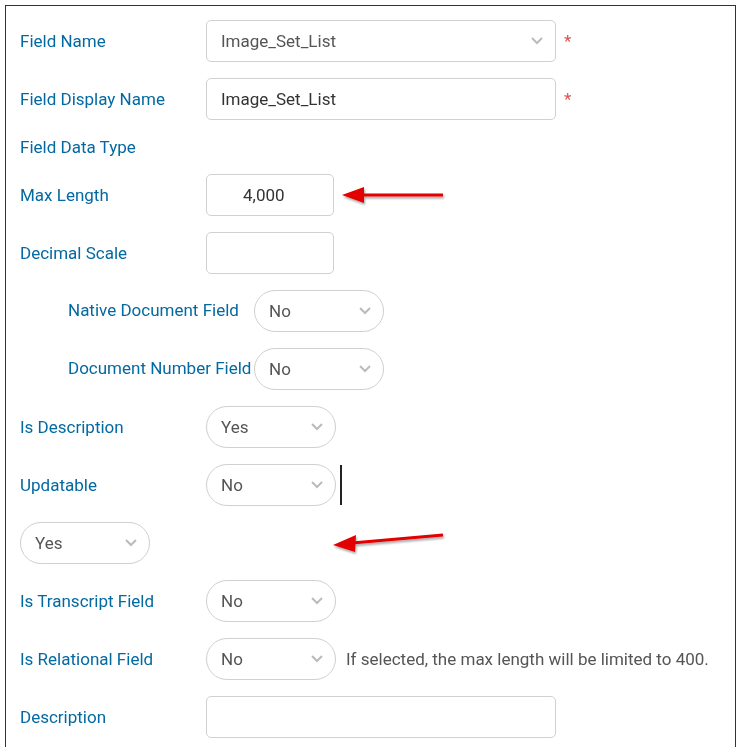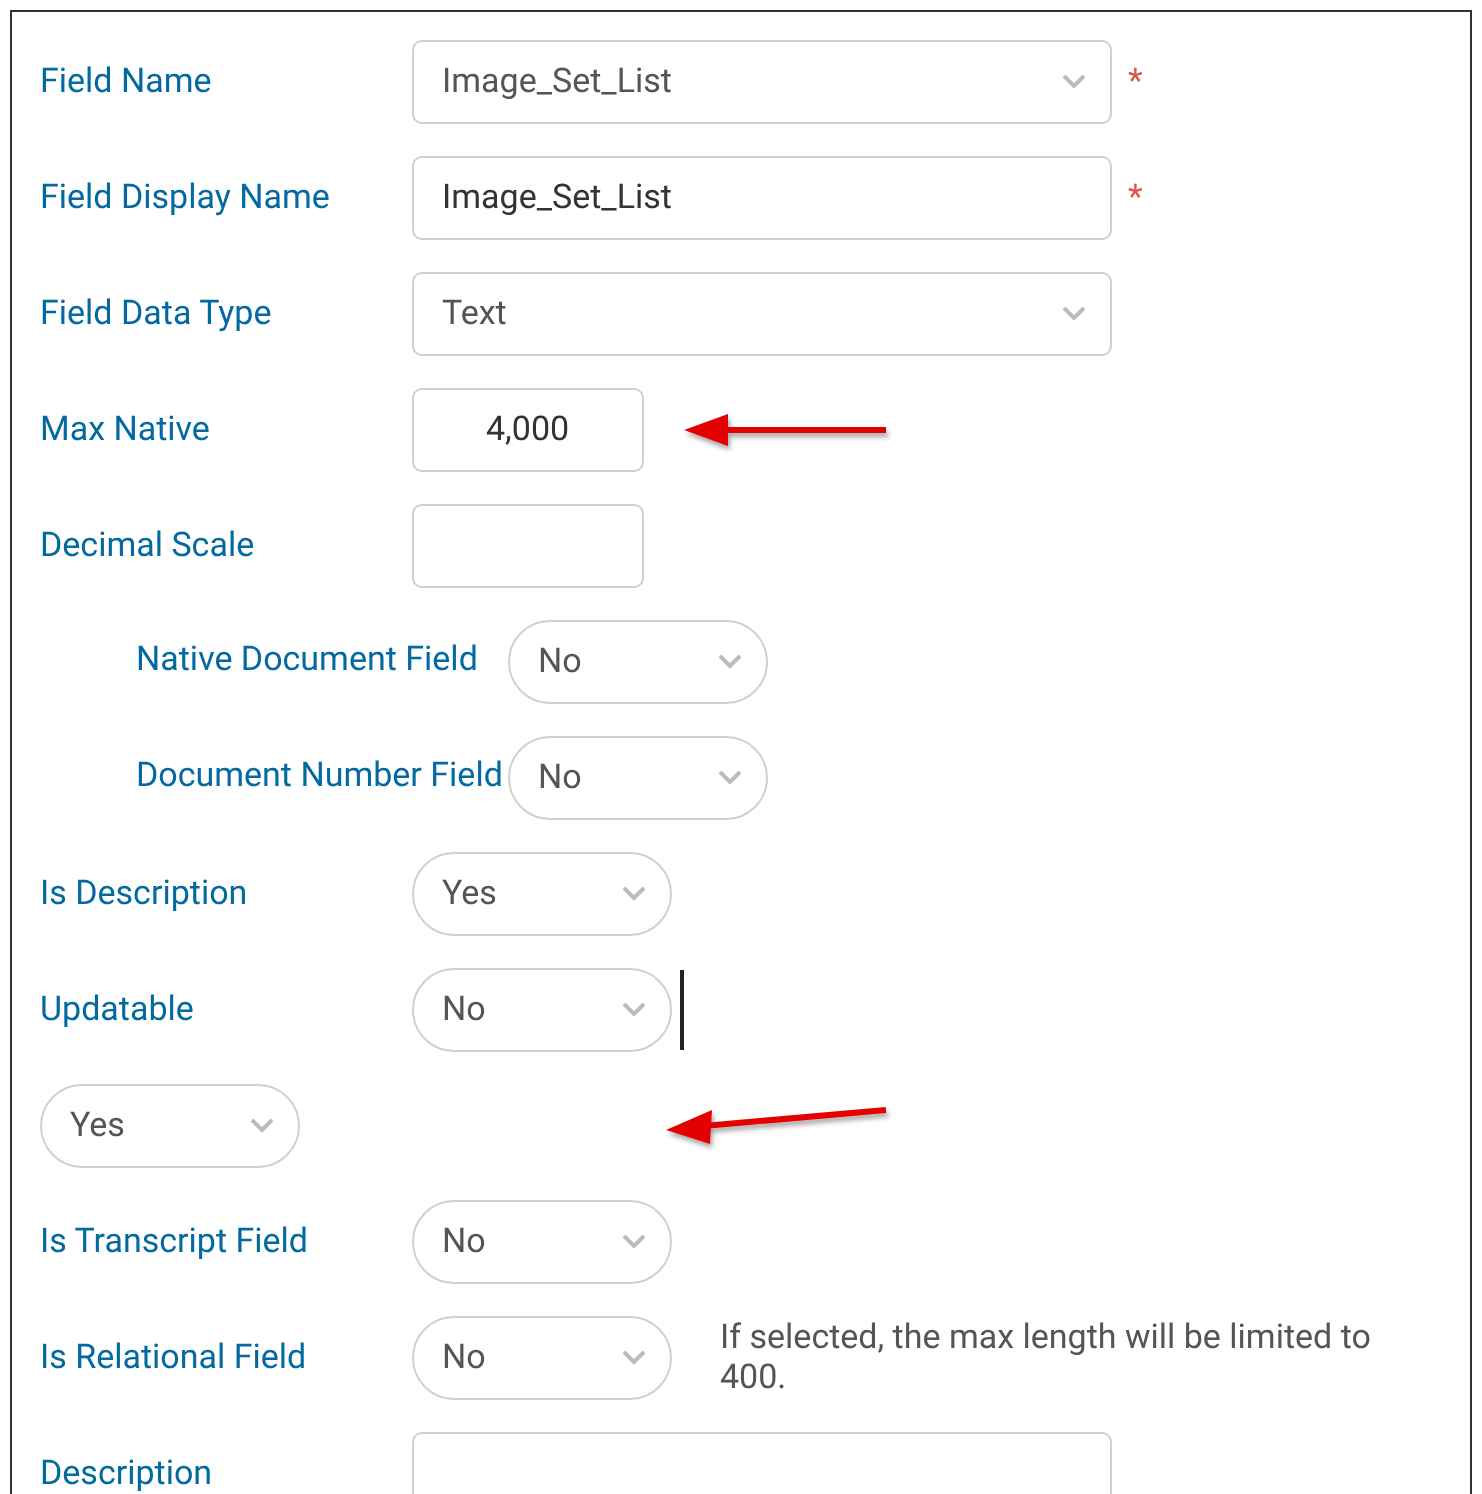--- a/index.html
+++ b/index.html
@@ -79,32 +79,32 @@
       height: 42px;
       padding: 0 14px;
       font-size: 17px;
       color: #333;
       font-family: inherit;
     }
     .text-input.wide {
       width: 350px;
     }
     .text-input.small {
-      width: 116px;
+      width: 128px;
       padding-left: 36px;
     }
     .required-star {
       color: #d9534f;
       font-size: 17px;
       margin-left: 8px;
     }
     .hint-text {
       color: #555;
       font-size: 17px;
-      margin-left: 24px;
+      margin-left: 10px;
     }
     .cursor-bar {
       width: 2px;
       height: 40px;
       background: #222;
       margin-left: 4px;
     }
     .arrow-svg {
       position: absolute;
       pointer-events: none;
@@ -134,34 +134,24 @@
   </div>
 
   <div class="form-row">
     <div class="label">Field Display Name</div>
     <input type="text" class="text-input wide" value="Image_Set_List" style="">
     <span class="required-star">*</span>
   </div>
 
   <div class="form-row">
     <div class="label">Field Data Type</div>
-    <div class="select-wrap">
-      <div class="select select-wide">
-        <span>Text</span>
-        <span class="chevron">
-          <svg width="12" height="8" viewBox="0 0 12 8">
-              <path d="M1 1 L6 6 L11 1" stroke="#bbb" stroke-width="2" fill="none"></path>
-            </svg>
-        </span>
-      </div>
-    </div>
-  </div>
-
-  <div class="form-row">
-    <div class="label">Max Native</div>
+  </div>
+
+  <div class="form-row">
+    <div class="label">Max Length</div>
     <input type="text" class="text-input small" value="4,000" style="">
     <svg class="arrow-svg" style="left:318px; top:6px;" width="110" height="30" viewBox="0 0 110 30">
       <defs>
           <filter id="s1" x="-20%" y="-20%" width="140%" height="140%">
             <feDropShadow dx="1" dy="2" stdDeviation="1.2" flood-opacity="0.35"></feDropShadow>
           </filter>
         </defs>
       <g filter="url(#s1)">
         <line x1="105" y1="15" x2="22" y2="15" stroke="#e30000" stroke-width="3"></line>
         <polygon points="4,15 26,7 26,23" fill="#e30000"></polygon>

